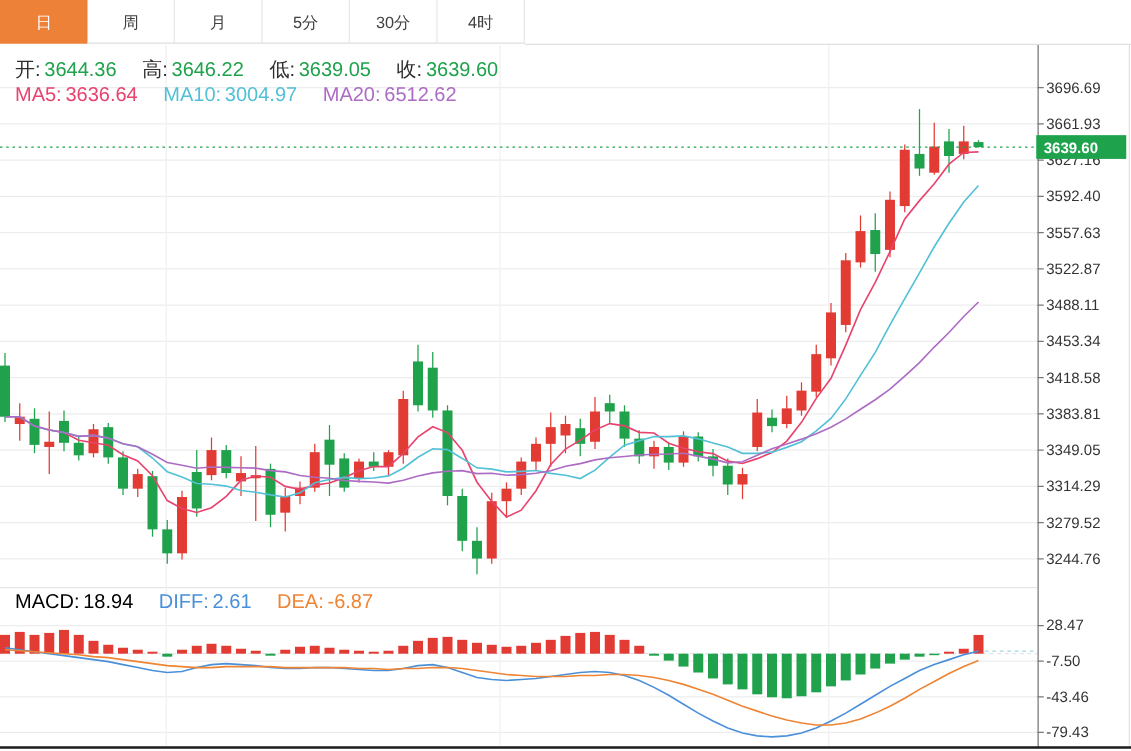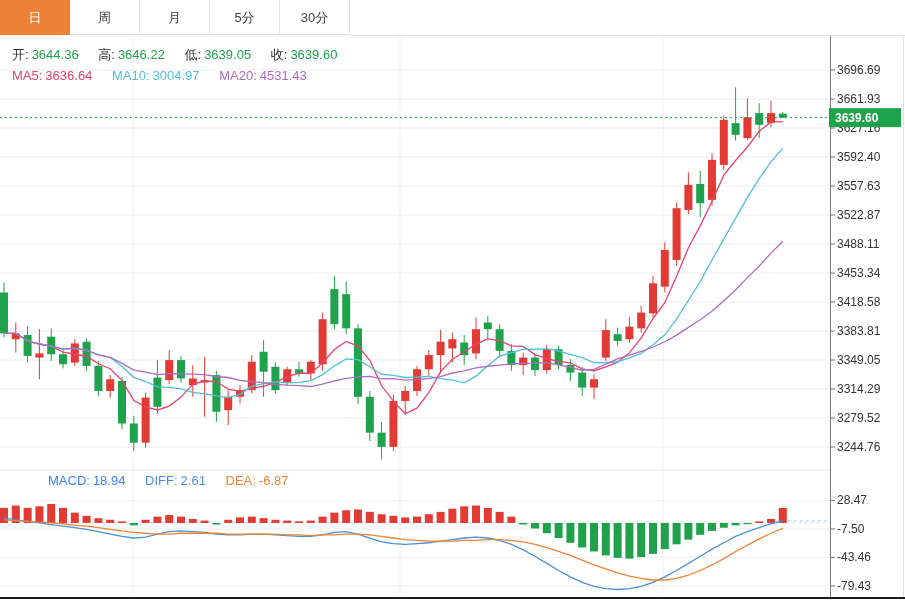--- a/index.html
+++ b/index.html
@@ -4,21 +4,21 @@
 <style>
   html,body{margin:0;padding:0;background:#fff;}
   .screen{position:relative;width:905px;height:601px;background:#fff;overflow:hidden;
           font-family:"Liberation Sans","DejaVu Sans",sans-serif;}
   svg{position:absolute;left:0;top:0;}
   .tabbar{position:absolute;left:0;top:0;width:905px;height:36px;display:flex;background:#fff;z-index:5;}
   .tab{width:70px;height:35px;line-height:35px;text-align:center;font-size:13px;color:#404040;
        border-right:1px solid #e8e8e8;border-bottom:1px solid #e0e0e0;box-sizing:border-box;cursor:pointer;}
   .tab.active{border:none;}
   .tab-filler{flex:1;border-bottom:1px solid #e0e0e0;box-sizing:border-box;}
-  .txtrow{position:absolute;left:12px;z-index:6;font-size:13px;white-space:nowrap;}
+  .txtrow{position:absolute;left:12px;z-index:6;font-size:16px;white-space:nowrap;}
   .txtrow .grp{margin-right:16px;}
   .txtrow .lbl{margin-right:3px;}
   .ohlc-row{top:46px;}
   .ma-row{top:68px;}
   .macd-row{top:473px;}
 </style>
 </head>
 <body>
 
 <div class="screen">
@@ -325,35 +325,36 @@
         <text x="835" y="122.12974683544286" font-size="12" font-weight="bold" fill="#ffffff" font-family="Liberation Sans, sans-serif">3639.60</text>
       </g>
     </svg>
 
   <div class="tabbar">
     <div class="tab active" style="background: rgb(238, 129, 56); color: rgb(255, 255, 255);">日</div>
     <div class="tab">周</div>
     <div class="tab">月</div>
     <div class="tab">5分</div>
     <div class="tab">30分</div>
+    <div class="tab">4时</div>
     <div class="tab-filler"></div>
   </div>
 
   <div class="txtrow ohlc-row">
     <span class="grp"><span class="lbl" style="color: rgb(46, 46, 46);">开:</span><span style="color: rgb(31, 162, 76);">3644.36</span></span>
     <span class="grp"><span class="lbl" style="color: rgb(46, 46, 46);">高:</span><span style="color: rgb(31, 162, 76);">3646.22</span></span>
     <span class="grp"><span class="lbl" style="color: rgb(46, 46, 46);">低:</span><span style="color: rgb(31, 162, 76);">3639.05</span></span>
     <span class="grp"><span class="lbl" style="color: rgb(46, 46, 46);">收:</span><span style="color: rgb(31, 162, 76);">3639.60</span></span>
   </div>
 
   <div class="txtrow ma-row">
     <span class="grp" style="color: rgb(232, 67, 110);"><span class="lbl">MA5:</span><span>3636.64</span></span>
     <span class="grp" style="color: rgb(82, 192, 214);"><span class="lbl">MA10:</span><span>3004.97</span></span>
-    <span class="grp" style="color: rgb(173, 108, 195);"><span class="lbl">MA20:</span><span>4531.43</span></span>
+    <span class="grp" style="color: rgb(173, 108, 195);"><span class="lbl">MA20:</span><span>6512.62</span></span>
   </div>
 
   <div class="txtrow macd-row">
-    <span class="grp" style="color: #3b82f6; margin-left: 36px;"><span class="lbl">MACD:</span><span>18.94</span></span>
+    <span class="grp" style="color: #000000;"><span class="lbl">MACD:</span><span>18.94</span></span>
     <span class="grp" style="color: rgb(74, 144, 217);"><span class="lbl">DIFF:</span><span>2.61</span></span>
     <span class="grp" style="color: rgb(239, 132, 52);"><span class="lbl">DEA:</span><span>-6.87</span></span>
   </div>
 
 </div>
 
 </body></html>

